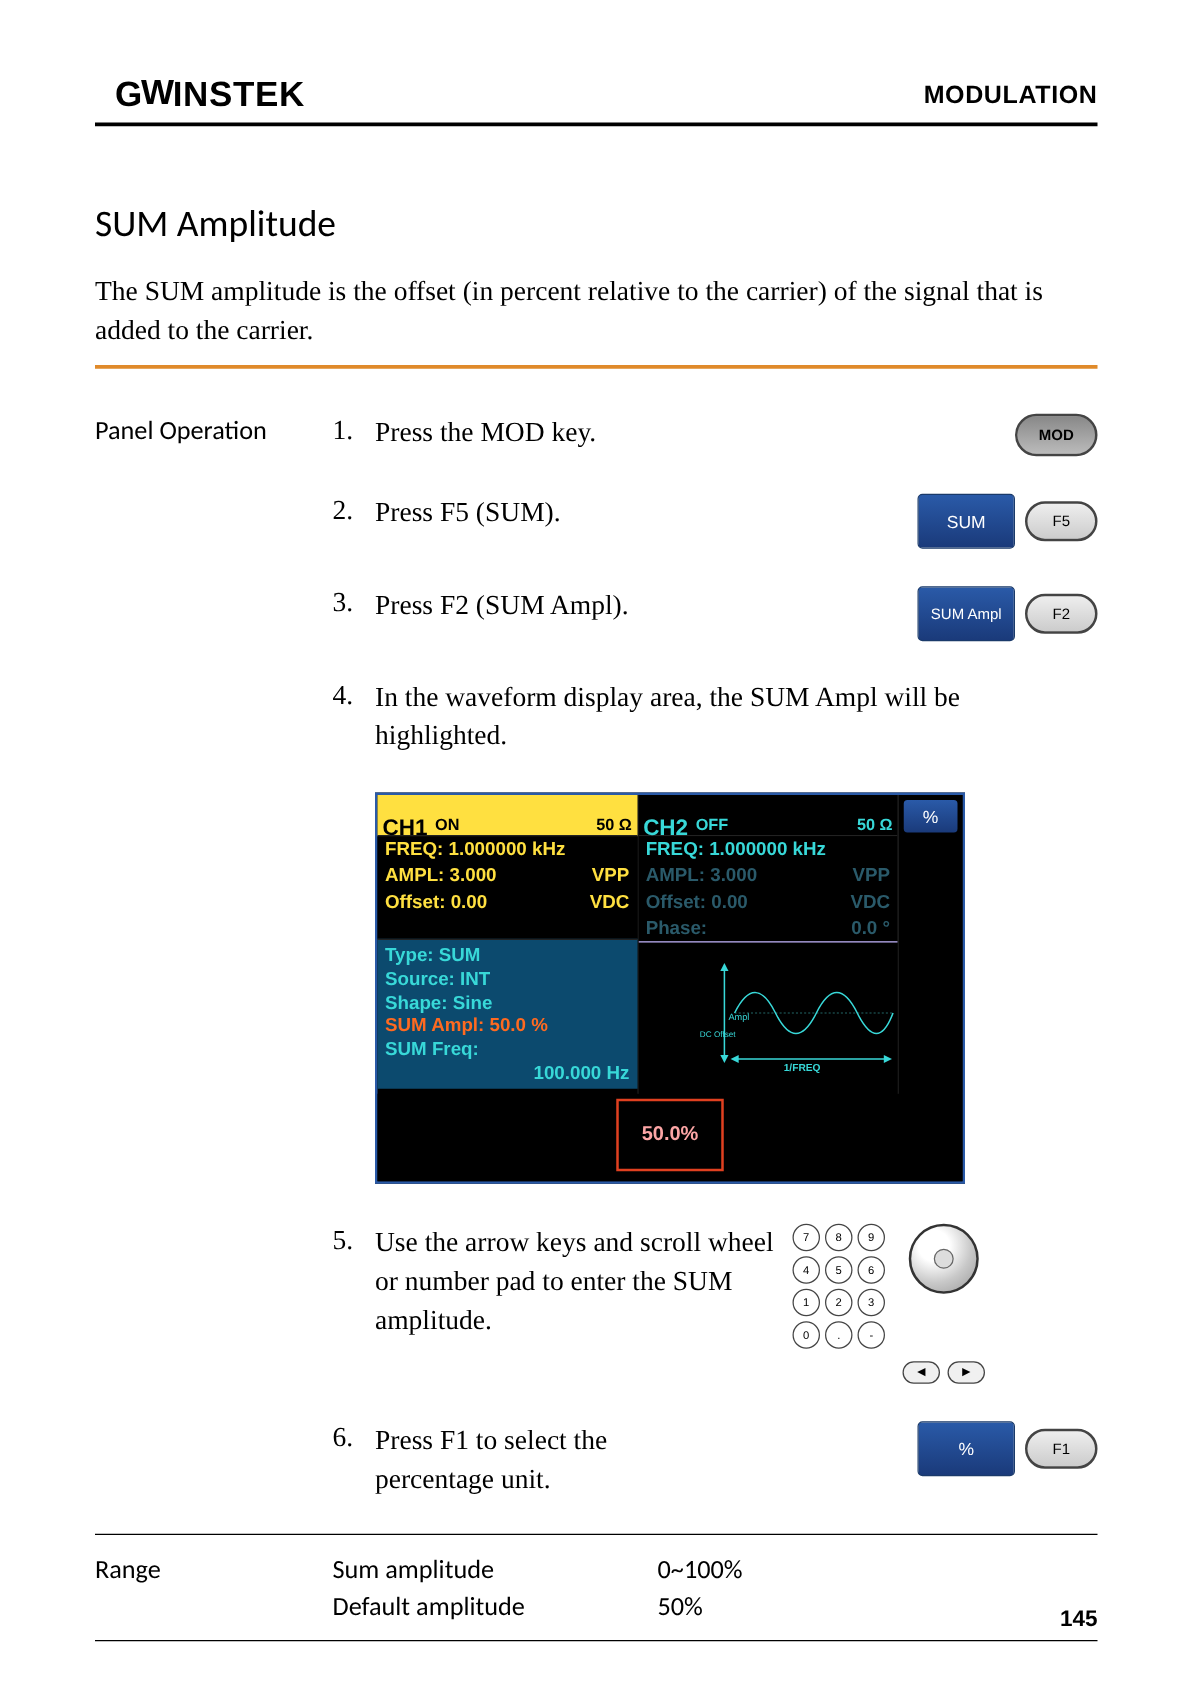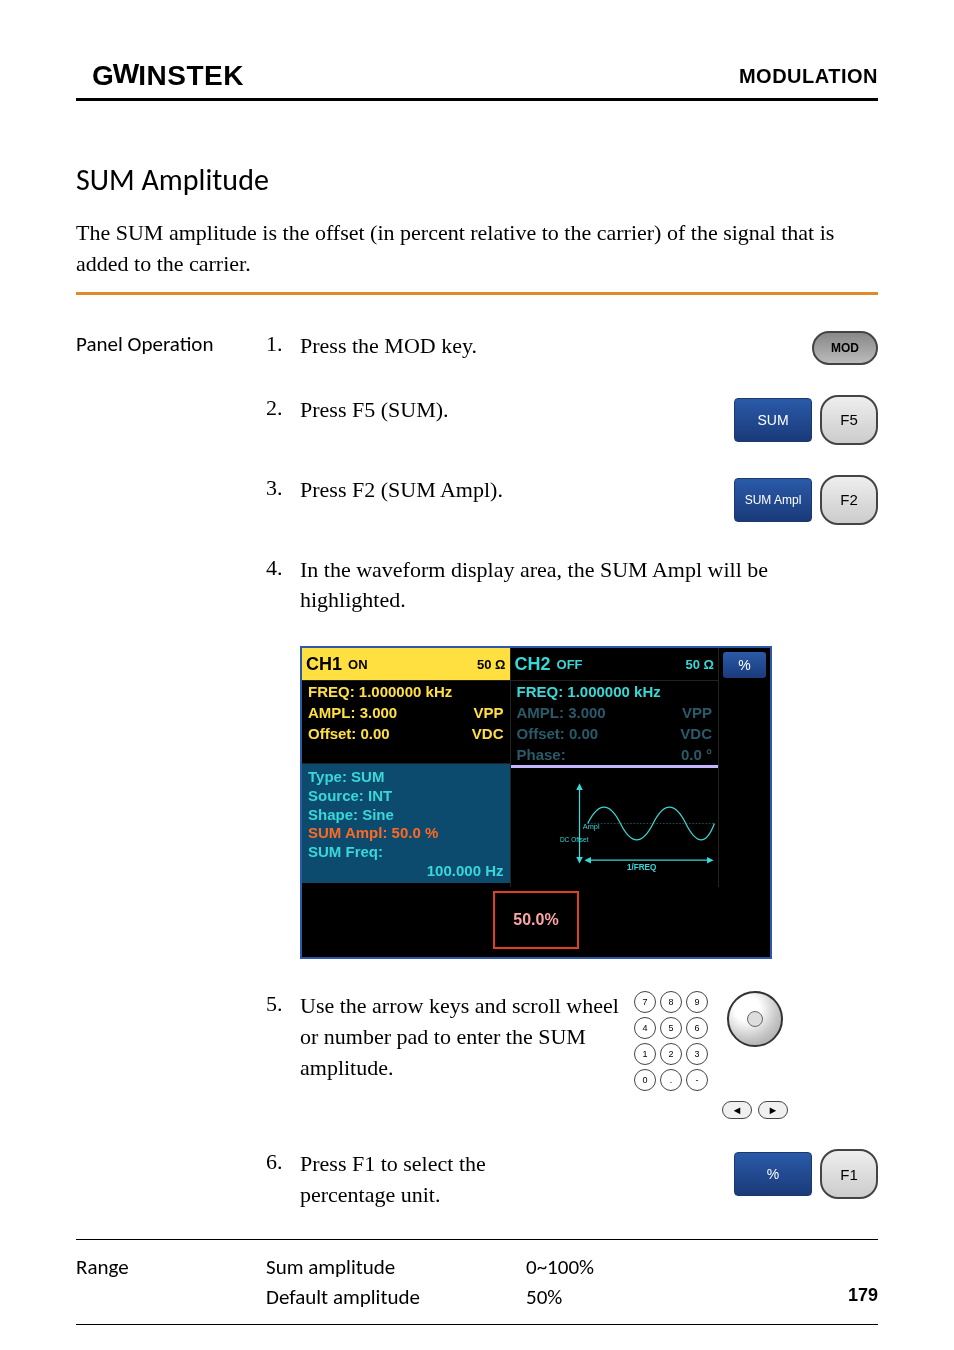--- a/index.html
+++ b/index.html
@@ -118,42 +118,42 @@
     font-weight: 400;
     font-size: 14px;
     color: #fff;
   }
   .fn-key {
     display: inline-flex;
     align-items: center;
     justify-content: center;
     border: 2px solid #444;
     border-radius: 18px;
-    height: 50px;
+    height: 32px;
     min-width: 58px;
     background: linear-gradient(#eee, #ccc);
     font-family: Arial, sans-serif;
-    font-size: 15px;
+    font-size: 12px;
     color: #000;
   }
   
   .display {
     width: 472px;
     margin-left: 34px;
     margin-bottom: 32px;
     border: 2px solid #2a5aa8;
     background: #000;
     font-family: Arial, sans-serif;
     font-size: 15px;
   }
   .disp-row { display: flex; }
   .disp-col { flex: 1; }
   .ch-header {
     display: flex;
-    align-items: center;
+    align-items: flex-start;
     height: 30px;
     padding: 16px 4px;
     border-bottom: 1px solid #222;
   }
   .ch1-hdr { background: #ffe040; color: #000; }
   .ch2-hdr { background: #000; color: #38d8d8; }
   .ch-name { font-weight: 900; font-size: 18px; margin-right: 6px; }
   .ch-state { font-size: 13px; font-weight: 700; }
   .ch-ohm { font-size: 13px; margin-left: auto; font-weight: 700; }
   .param-line { 
@@ -162,21 +162,21 @@
   }
   .ch1-param { background:#000; color:#ffe040; }
   .ch2-param { background:#000; color:#2a5a6a; }
   .ch2-param.active { color:#38d8d8; }
   .mod-params {
     color:#38d8d8; background:#0c4a6e; padding:4px 6px 2px; font-weight:700; font-size:15px; line-height:1.25;
     border-top:1px solid #222;
   }
   .mod-params .orange-line { color:#ff6a20; }
   .wave-area {
-    background:#000; height:122px; position:relative; border-top:3px solid #c4b5fd;padding-left:44px;
+    background:#000; height:122px; position:relative; border-top:1px solid #c4b5fd;padding-left:44px;
   }
   .wave-area svg { width:100%; height:100%; }
   .input-line {
     background:#000; padding:4px 6px 8px; text-align:center;
   }
   .input-box {
     display:inline-block; border:2px solid #e04020; color:#fca5a5;
     padding:18px 18px; font-weight:900; font-size:16px; font-family:Arial,sans-serif;
   }
   .side-soft {
@@ -396,13 +396,13 @@
     <div class="range-key">Sum amplitude</div>
     <div class="range-val">0~100%</div>
   </div>
   <div class="range-row">
     <div class="range-label"></div>
     <div class="range-key">Default amplitude</div>
     <div class="range-val">50%</div>
   </div>
 </div>
 
-<div class="page-num">179</div>
+<div class="page-num">145</div>
 
 </body></html>

